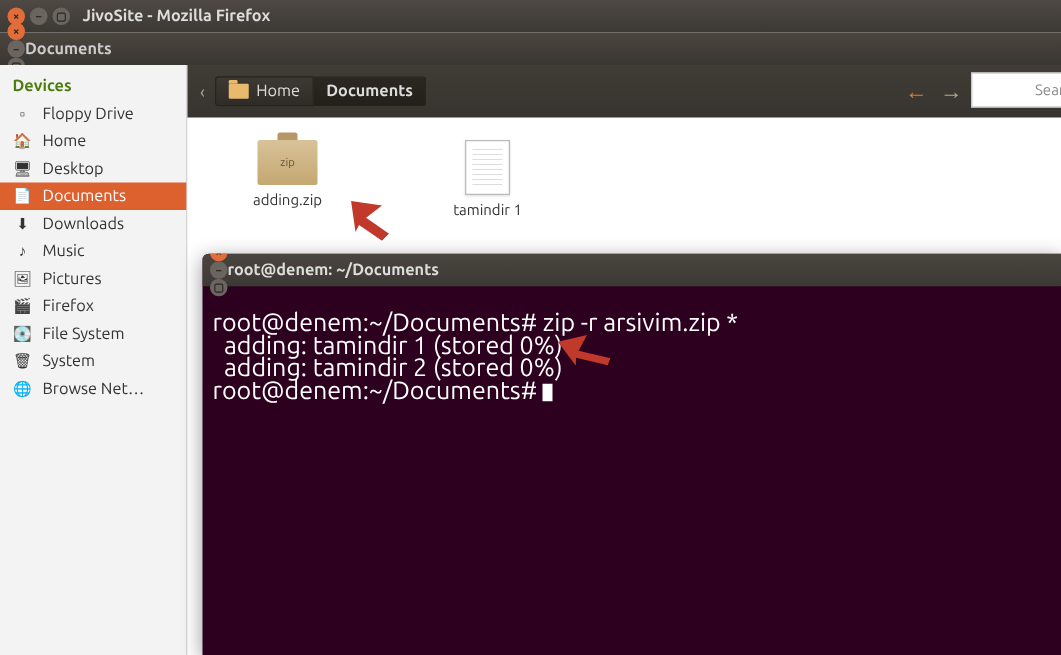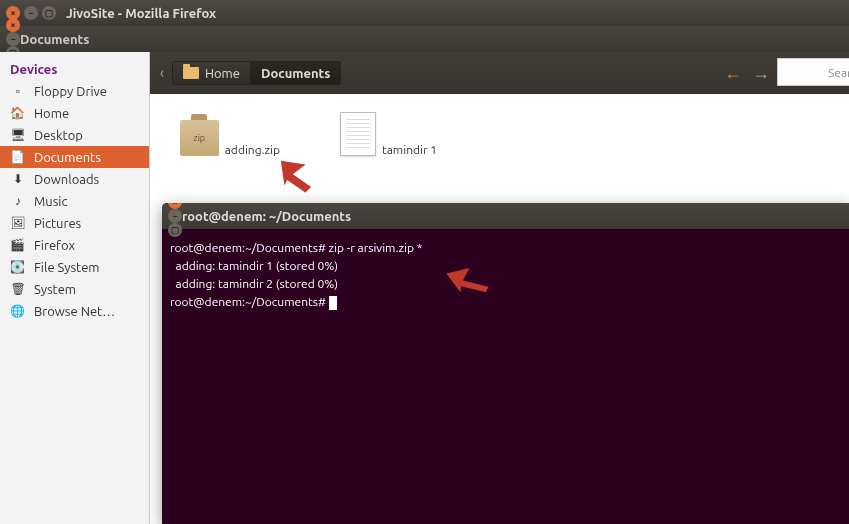--- a/index.html
+++ b/index.html
@@ -17,38 +17,38 @@
 .breadcrumb { display: flex; align-items: center; gap: 0; }
 .bc-item { display: flex; align-items: center; gap: 6px; padding: 4px 10px; background: linear-gradient(#3d3933, #2f2c27); border: 1px solid #27241f; border-radius: 3px 0 0 3px; font-size: 13px; color: #ddd; cursor: pointer; }
 .bc-item.active { background: linear-gradient(#2b2823, #232019); border-radius: 0 3px 3px 0; border-left: none; font-weight: bold; }
 .toolbar .right { margin-left: auto; display: flex; align-items: center; gap: 10px; }
 .nav-arrow { font-size: 18px; cursor: pointer; }
 .nav-arrow.back { color: #e67e22; }
 .nav-arrow.fwd { color: #b8a78c; }
 .search-lbl { display: flex; align-items: center; gap: 5px; font-size: 13px; color: #ddd; cursor: pointer; }
 
 .sidebar { position: absolute; top: 52px; left: 0; width: 150px; bottom: 0; background: #f3f3f3; border-right: 1px solid #ccc; padding-top: 6px; font-size: 13px; }
-.sb-head { padding: 4px 10px; font-weight: bold; color: #701a75; }
+.sb-head { padding: 4px 10px; font-weight: bold; color: #4d7c0f; }
 .sb-item { display: flex; align-items: center; gap: 8px; padding: 4px 10px; cursor: pointer; color: #333; }
 .sb-item.active { background: #dd602f; color: #fff; }
 .sb-ico { width: 16px; height: 14px; display: inline-flex; align-items: center; justify-content: center; font-size: 12px; }
 
 .filepane { position: absolute; top: 94px; left: 150px; right: 0; bottom: 0; background: #fff; }
 .icons { display: flex; gap: 60px; padding: 18px 30px; }
-.file-item { display: flex; flex-direction: row; align-items: flex-end; gap: 6px; font-size: 12px; color: #333; width: 100px; cursor: pointer; }
+.file-item { display: flex; flex-direction: column; align-items: center; gap: 6px; font-size: 12px; color: #333; width: 100px; cursor: pointer; }
 .zip-ico { width: 48px; height: 36px; background: linear-gradient(#d9c29a, #c4a871); border-radius: 2px; position: relative; display: flex; align-items: center; justify-content: center; font-size: 9px; color: #6b5130; }
 .zip-ico::before { content: ""; position: absolute; top: -6px; left: 50%; transform: translateX(-50%); width: 16px; height: 6px; background: #b89766; border-radius: 2px 2px 0 0; }
 .txt-ico { width: 36px; height: 44px; background: #fff; border: 1px solid #bbb; box-shadow: 0 1px 2px rgba(0,0,0,.15); position: relative; }
 .txt-ico::before { content: ""; position: absolute; top: 6px; left: 5px; right: 5px; height: 30px; background: repeating-linear-gradient(#ddd 0 1px, transparent 1px 4px); }
 
 .searchbox { position: absolute; top: 58px; right: 0; width: 72px; height: 28px; border: 1px solid #ccc; border-right: none; background: #fff; display: flex; align-items: center; padding: 0 6px; font-size: 12px; color: #888; z-index: 20; gap: 40px; }
 
 .term { position: absolute; top: 203px; left: 162px; right: 0; bottom: 0; background: #2c001e; box-shadow: 0 4px 16px rgba(0,0,0,.4); border-radius: 5px 0 0 0; overflow: hidden; z-index: 10; font-family: "Ubuntu Mono", monospace; }
 .term-titlebar { height: 26px; background: linear-gradient(#4a453f, #3c3834); display: flex; align-items: center; padding: 0 6px; color: #ddd; font-size: 13px; font-weight: bold; }
-.term-body { padding: 10px 8px; color: #fff; font-size: 12px; line-height: 18px; white-space: pre; }
+.term-body { padding: 20px 8px; color: #fff; font-size: 20px; line-height: 18px; white-space: pre; }
 .cursor-blk { display: inline-block; width: 8px; height: 14px; background: #fff; vertical-align: middle; }
 
 .arrow1 { position: absolute; top: 160px; left: 275px; z-index: 30; color: #c0392b; transform: rotate(225deg); }
 .arrow2 { position: absolute; top: 268px; left: 445px; z-index: 30; color: #c0392b; transform: rotate(200deg); }
 
 .folder-sm { width: 16px; height: 12px; background: #e9b96e; border-radius: 1px; position: relative; display: inline-block; }
 .folder-sm::before { content: ""; position: absolute; top: -3px; left: 0; width: 7px; height: 3px; background: #e9b96e; border-radius: 1px 1px 0 0; }
 
 svg.magnify { width: 15px; height: 15px; }
 </style>

